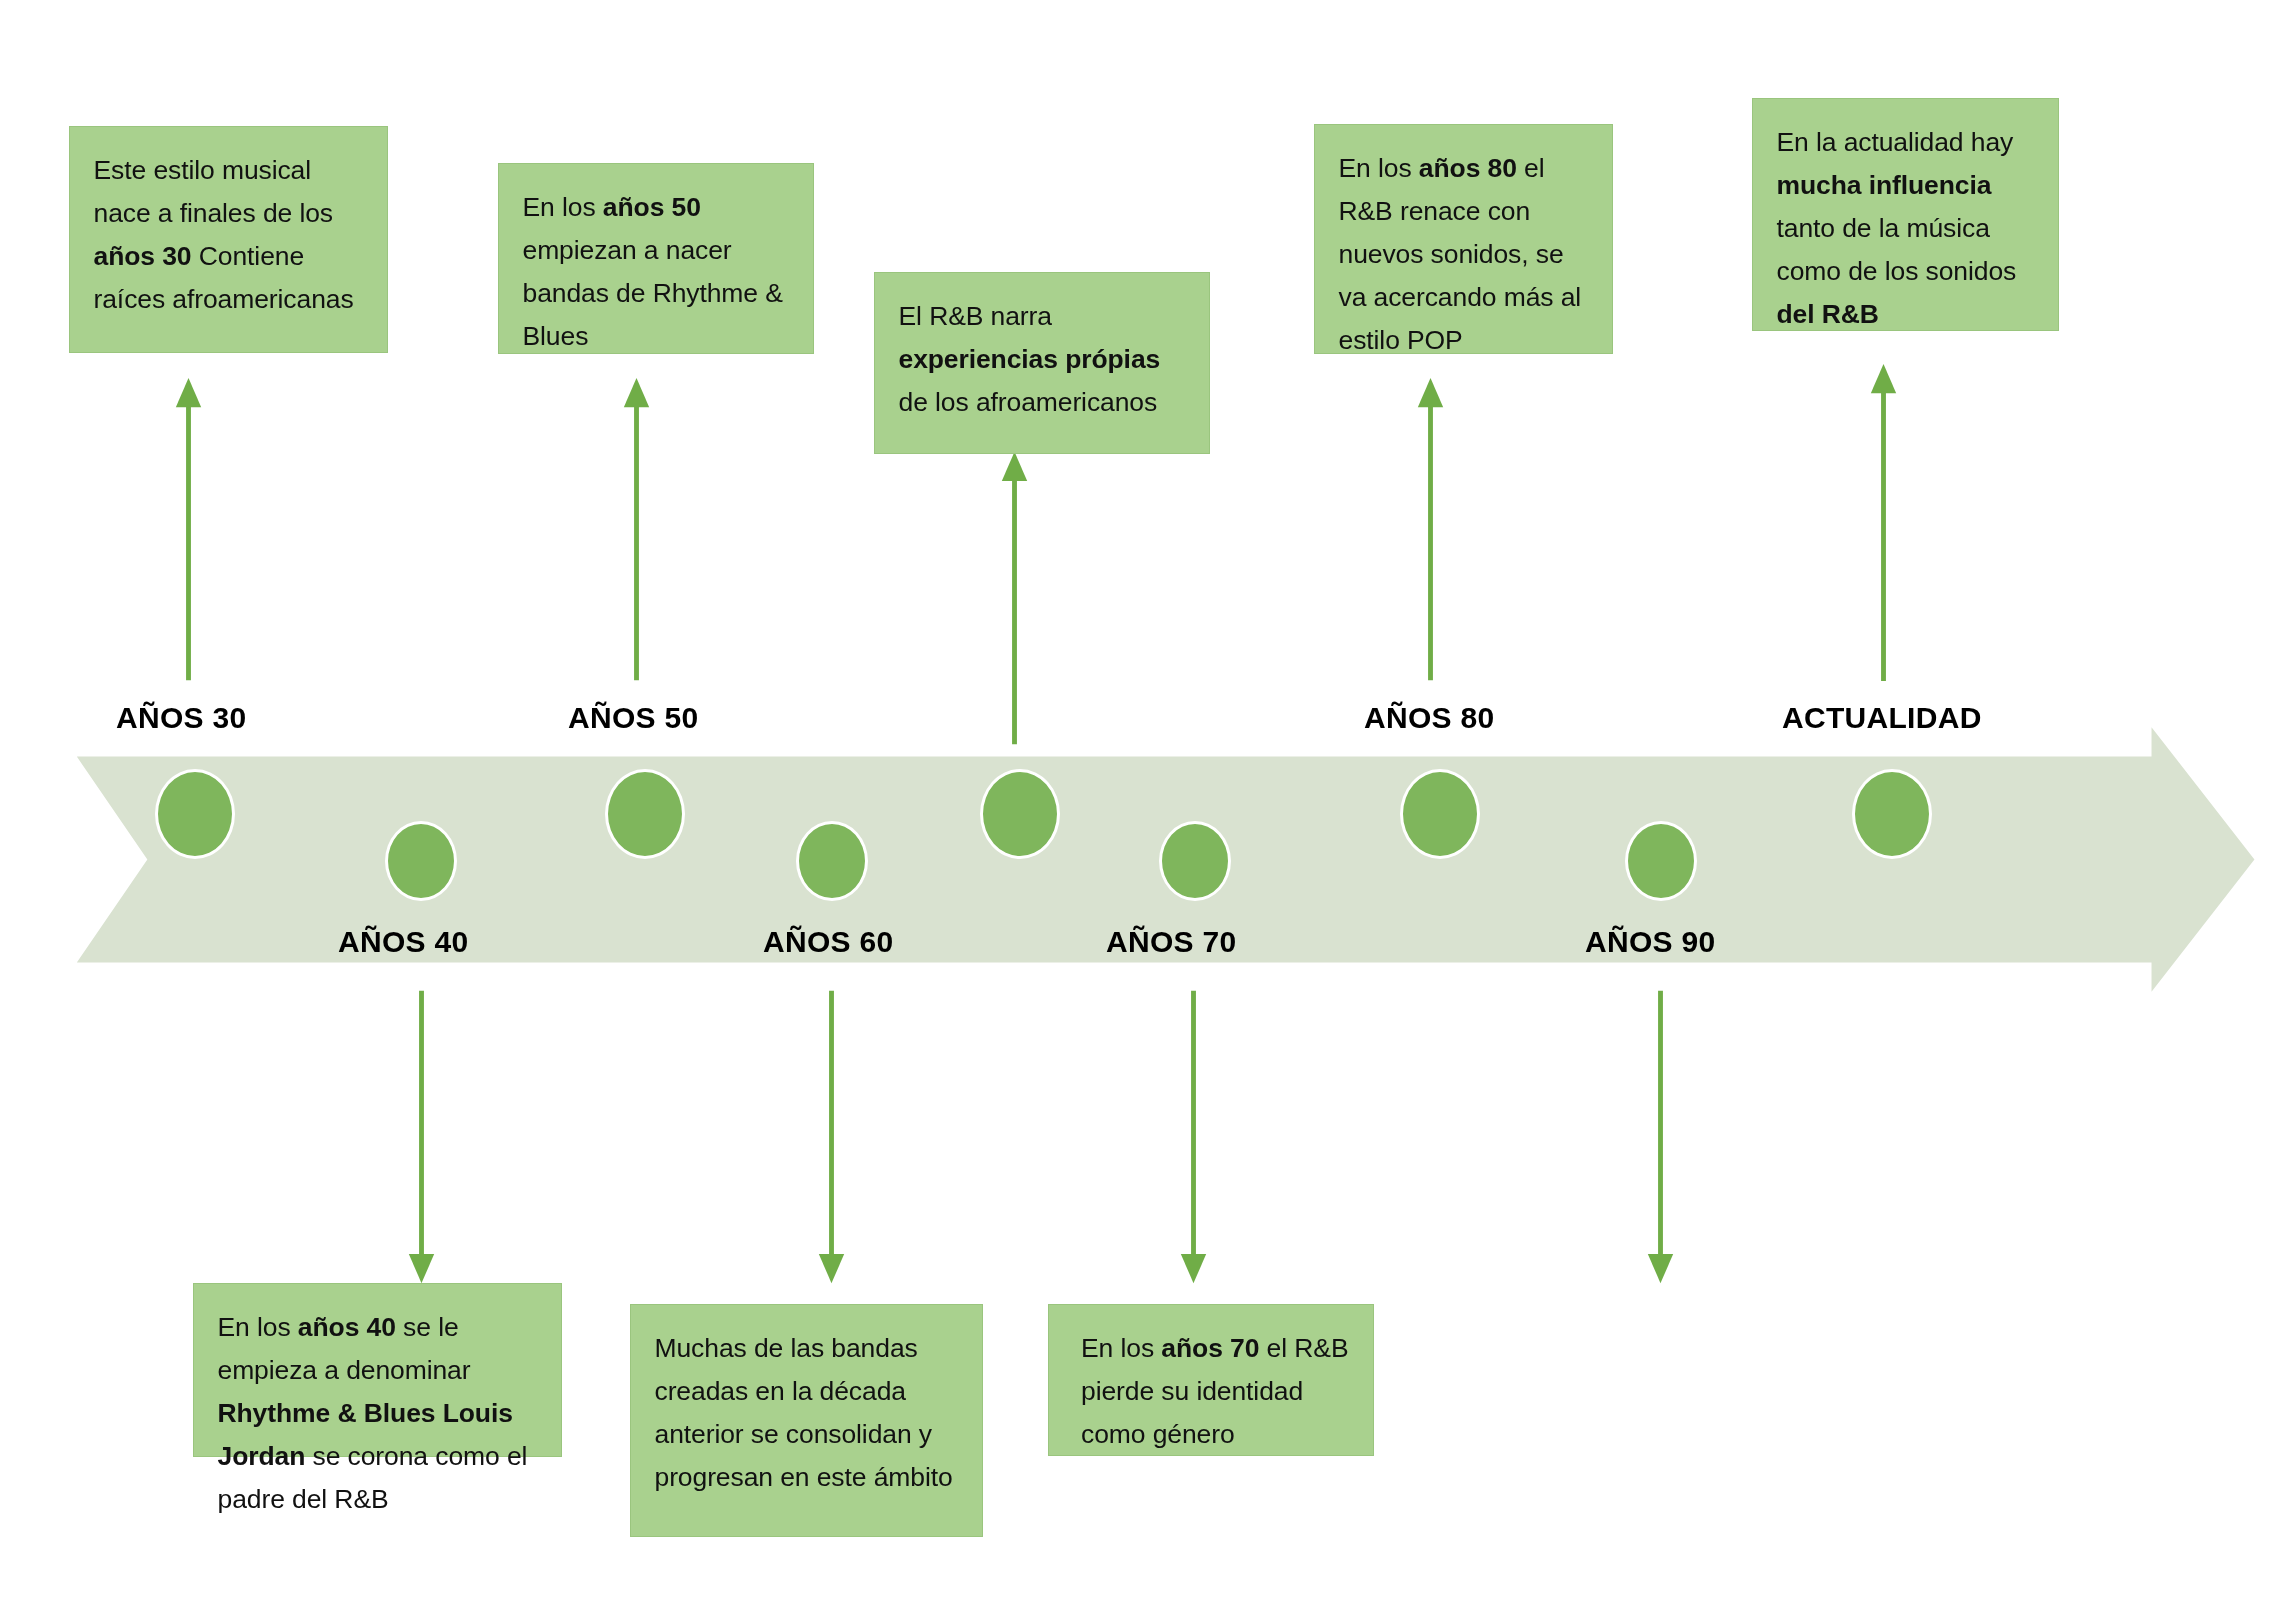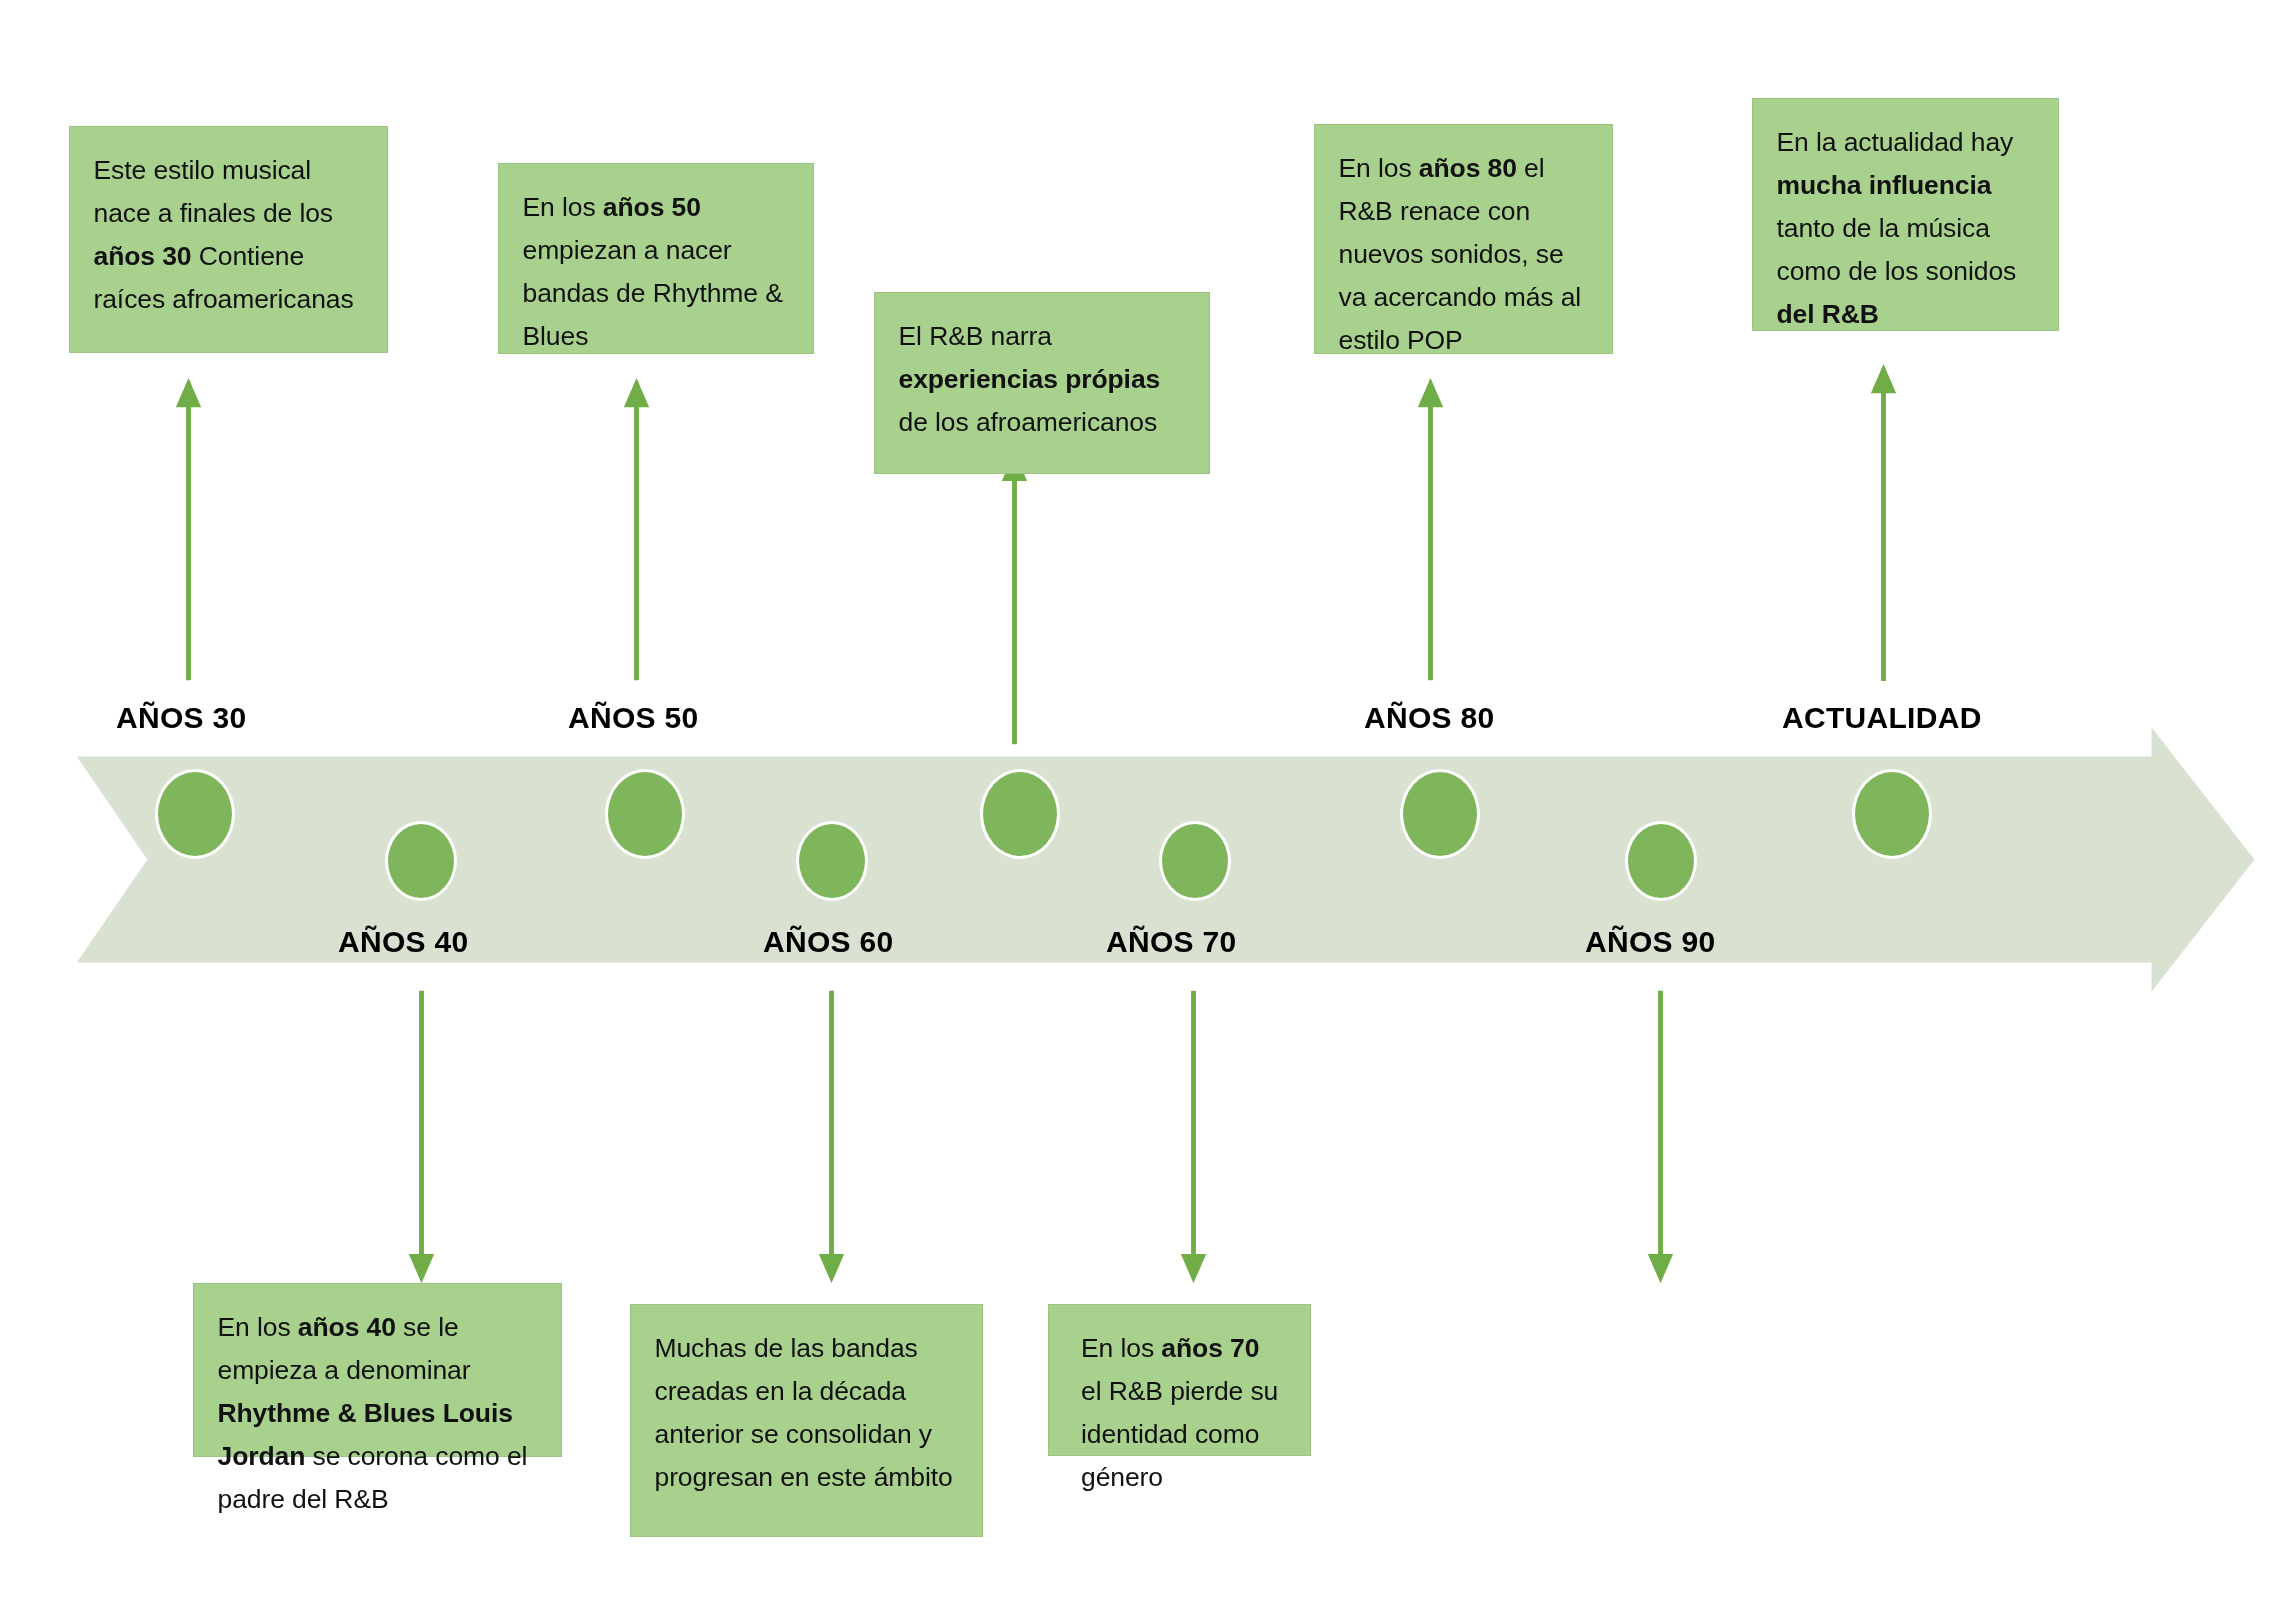--- a/index.html
+++ b/index.html
@@ -116,27 +116,27 @@
   <div class="plabel" style="left:763px;top:925px;">AÑOS 60</div>
   <div class="plabel" style="left:1106px;top:925px;">AÑOS 70</div>
   <div class="plabel" style="left:1364px;top:701px;">AÑOS 80</div>
   <div class="plabel" style="left:1585px;top:925px;">AÑOS 90</div>
   <div class="plabel" style="left:1782px;top:701px;">ACTUALIDAD</div>
 
   <div class="box" style="left:69px;top:126px;width:319px;height:227px;"><span>Este estilo musical nace a finales de los </span><b>años 30</b><span> Contiene raíces afroamericanas</span></div>
 
   <div class="box" style="left:498px;top:163px;width:316px;height:191px;"><span>En los </span><b>años 50</b><span> empiezan a nacer bandas de Rhythme &amp; Blues</span></div>
 
-  <div class="box" style="left:874px;top:272px;width:336px;height:182px;margin-top:20px;"><span>El R&amp;B narra </span><b>experiencias própias</b><span> de los afroamericanos</span></div>
+  <div class="box" style="left:874px;top:272px;width:336px;height:182px;"><span>El R&amp;B narra </span><b>experiencias própias</b><span> de los afroamericanos</span></div>
 
   <div class="box" style="left:1282px;top:124px;width:299px;height:230px;margin-left:32px;"><span>En los </span><b>años 80</b><span> el R&amp;B renace con nuevos sonidos, se va acercando más al estilo POP</span></div>
 
   <div class="box" style="left:1752px;top:98px;width:307px;height:233px;"><span>En la actualidad hay </span><b>mucha influencia</b><span> tanto de la música como de los sonidos </span><b>del R&amp;B</b></div>
 
   <div class="box" style="left:193px;top:1283px;width:369px;height:174px;"><span>En los </span><b>años 40</b><span> se le empieza a denominar </span><b>Rhythme &amp; Blues Louis Jordan</b><span> se corona como el padre del R&amp;B</span></div>
 
   <div class="box" style="left:630px;top:1304px;width:353px;height:233px;"><span>Muchas de las bandas creadas en la década anterior se consolidan y progresan en este ámbito</span></div>
 
-  <div class="box" style="left:1048px;top:1304px;width:263px;height:152px;padding-left:32px;"><span>En los </span><b>años 70</b><span> el R&amp;B pierde su identidad como género</span></div>
+  <div class="box" style="left:1048px;top:1304px;width:326px;height:152px;padding-left:32px;"><span>En los </span><b>años 70</b><span> el R&amp;B pierde su identidad como género</span></div>
 
 
 </div>
 
 
 </body></html>

